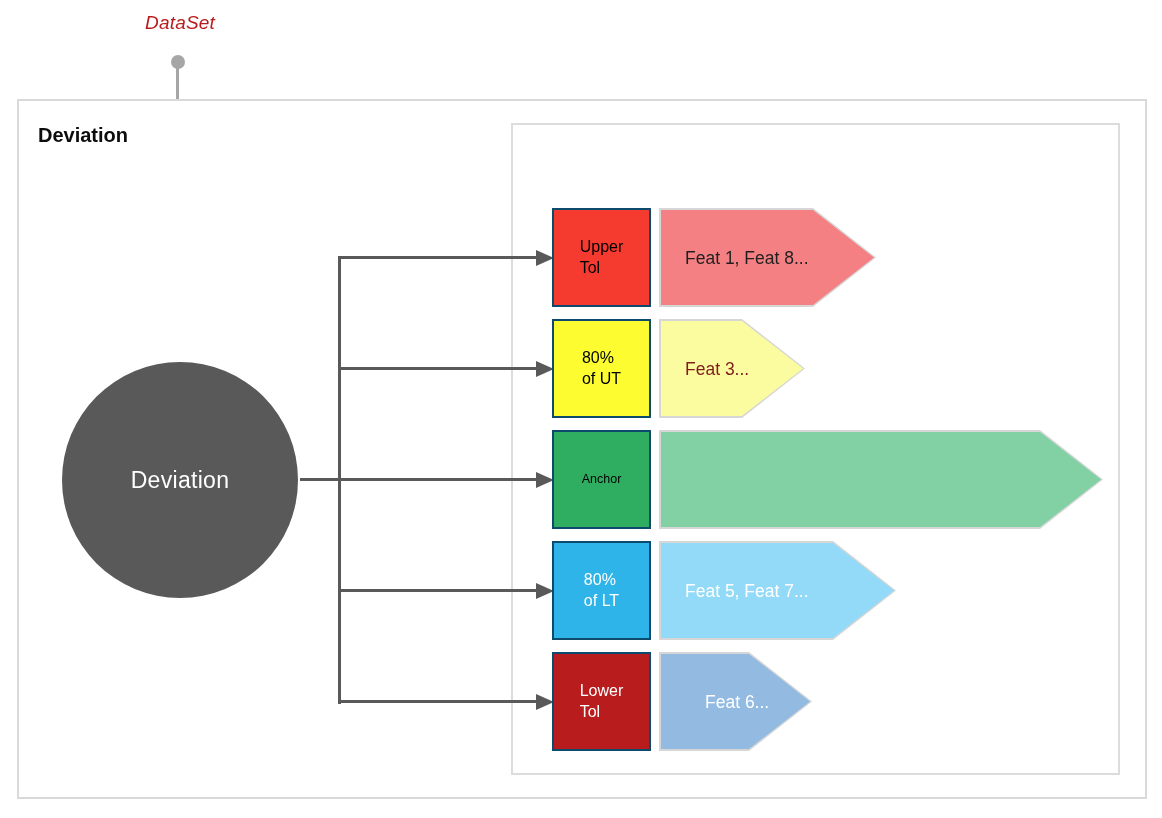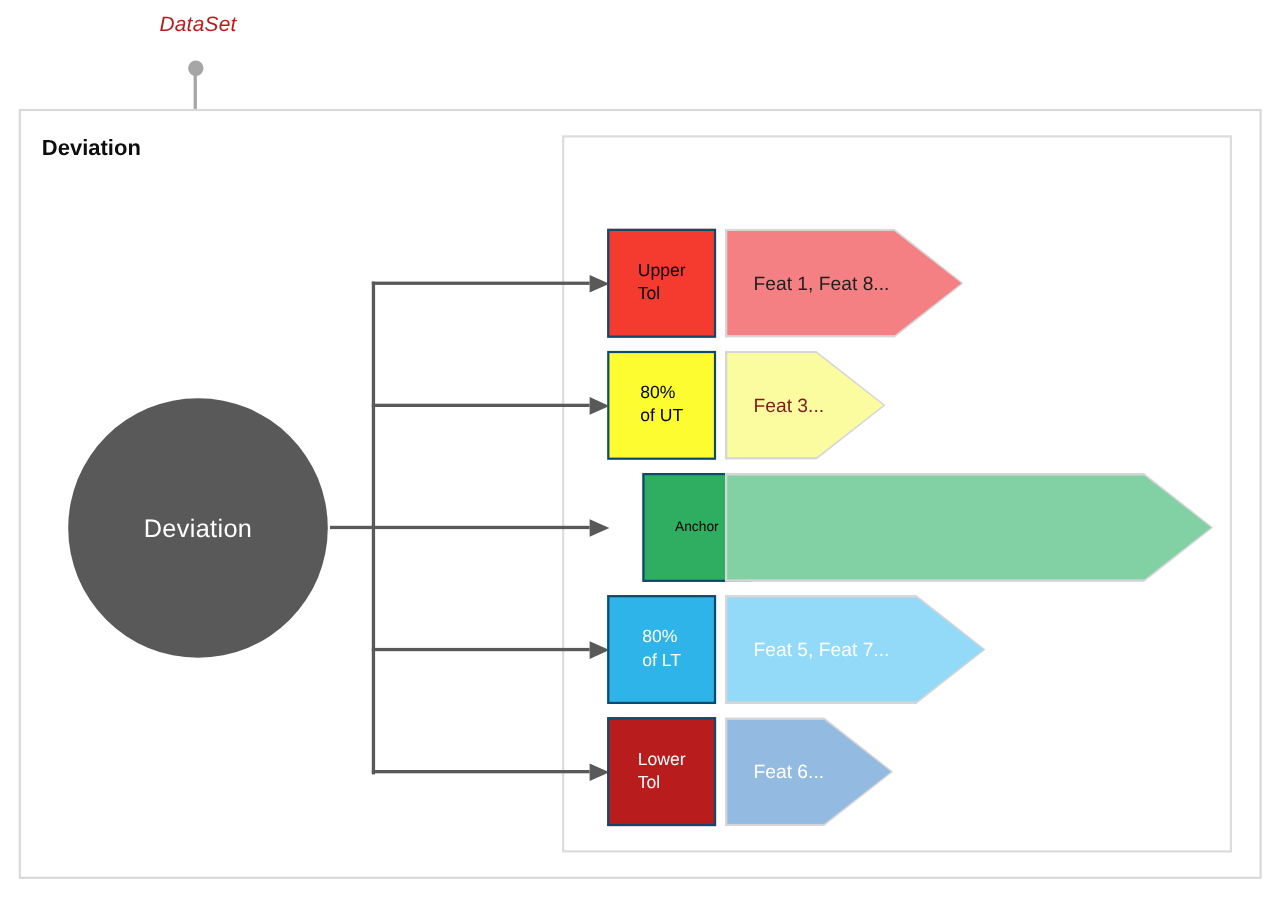--- a/index.html
+++ b/index.html
@@ -105,21 +105,21 @@
   <div class="node-sq r2" style="background-color: rgb(252, 252, 49); color: rgb(0, 0, 0);">
     <span>80%
 of UT</span>
   </div>
   <div class="feat-arrow r2 w2">
     <div class="shape-border"></div>
     <div class="shape-fill" style="background-color: rgb(251, 251, 160);"></div>
     <span class="arrow-label" style="color: #7f1d1d;">Feat 3...</span>
   </div>
 
-  <div class="node-sq r3 small-label" style="background-color: rgb(47, 174, 98); color: rgb(0, 0, 0); margin-left: 32px;">
+  <div class="node-sq r3 small-label" style="background-color: rgb(47, 174, 98); color: rgb(0, 0, 0);">
     <span>Anchor</span>
   </div>
   <div class="feat-arrow r3 w3">
     <div class="shape-border"></div>
     <div class="shape-fill" style="background-color: rgb(129, 209, 164);"></div>
   </div>
 
   <div class="node-sq r4" style="background-color: rgb(47, 180, 233); color: rgb(255, 255, 255);">
     <span>80%
 of LT</span>
@@ -130,16 +130,16 @@
     <span class="arrow-label" style="color: rgb(255, 255, 255);">Feat 5, Feat 7...</span>
   </div>
 
   <div class="node-sq r5" style="background-color: #b91c1c; color: rgb(255, 255, 255);">
     <span>Lower
 Tol</span>
   </div>
   <div class="feat-arrow r5 w5">
     <div class="shape-border"></div>
     <div class="shape-fill" style="background-color: rgb(147, 187, 226);"></div>
-    <span class="arrow-label" style="color: rgb(255, 255, 255);">Feat 6...</span>
+    <span class="arrow-label" style="color: rgb(255, 255, 255); margin-left: 20px;">Feat 6...</span>
   </div>
 
 </div>
 
 </body></html>

